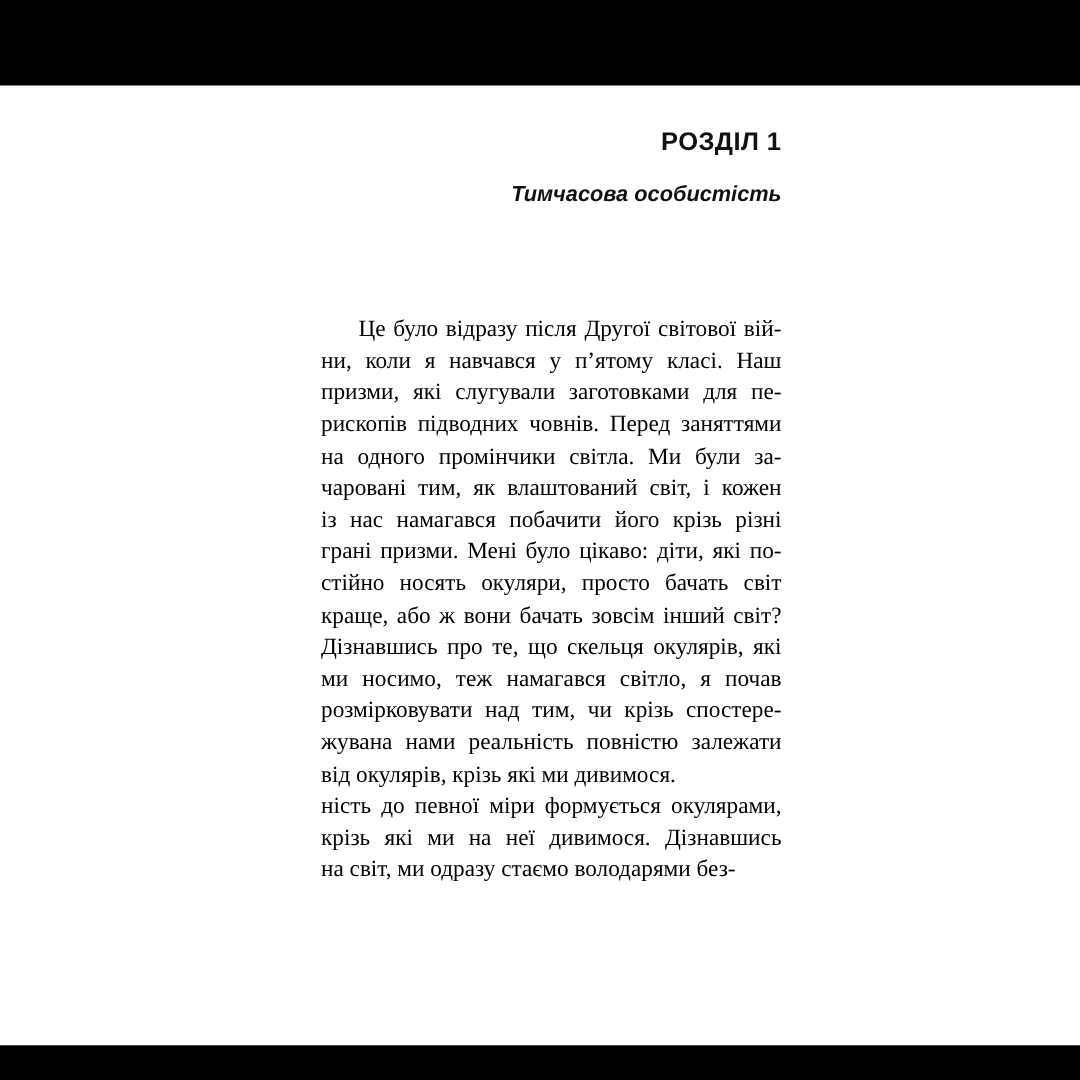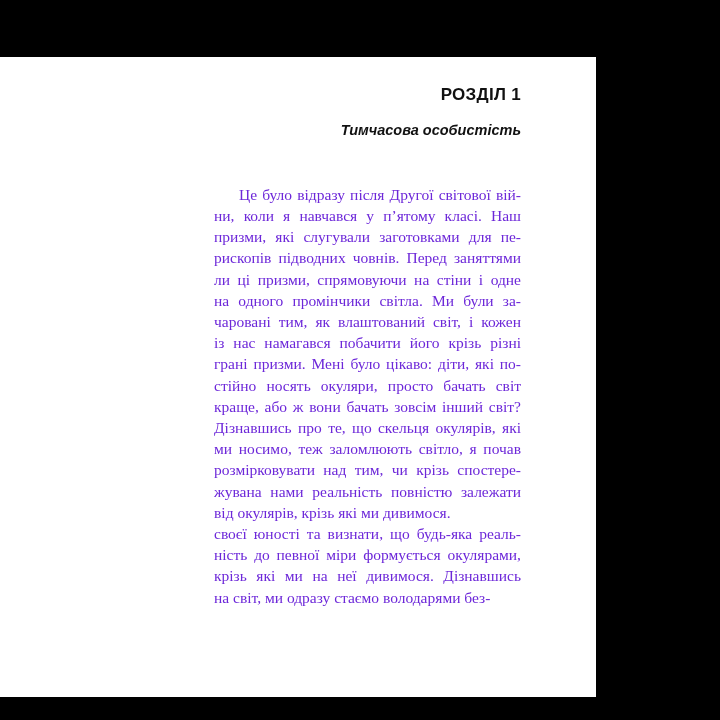--- a/index.html
+++ b/index.html
@@ -21,21 +21,21 @@
     left: 0;
     width: 720px;
     background: #000000;
   }
   .letterbox.top { top: 0; height: 57px; }
   .letterbox.bottom { bottom: 0; height: 23px; }
   .page {
     position: absolute;
     top: 57px;
     left: 0;
-    width: 596px;
+    width: 720px;
     height: 640px;
     background: #ffffff;
   }
   .content-column {
     position: absolute;
     top: 0;
     left: 214px;
     width: 307px;
   }
   .chapter-header {
@@ -51,25 +51,25 @@
     line-height: 1.2;
   }
   .chapter-subtitle {
     margin-top: 17px;
     font-size: 14.5px;
     font-weight: bold;
     font-style: italic;
     line-height: 1.2;
   }
   .body-text {
-    margin-top: 44px;
+    margin-top: 69px;
     font-family: "Liberation Serif", "DejaVu Serif", serif;
     font-size: 15.5px;
     line-height: 21.2px;
-    color: #6d28d9;
+    color: #000000;
   }
   .paragraph { margin: 0; }
   .line {
     text-align: justify;
     text-align-last: justify;
     white-space: normal;
   }
   .line.first { text-indent: 25px; }
   .line.last { text-align-last: left; }
 </style>
@@ -84,35 +84,33 @@
       <div class="chapter-header">
         <div class="chapter-title">РОЗДІЛ 1</div>
         <div class="chapter-subtitle">Тимчасова особистість</div>
       </div>
       <div class="body-text">
           <div class="paragraph">
             <div class="line first">Це було відразу після Другої світової вій-</div>
             <div class="line">ни, коли я навчався у п’ятому класі. Наш</div>
             <div class="line">призми, які слугували заготовками для пе-</div>
             <div class="line">рископів підводних човнів. Перед заняттями</div>
-            <div class="line">ли ці призми, спрямовуючи на стіни і одне</div>
             <div class="line">на одного промінчики світла. Ми були за-</div>
             <div class="line">чаровані тим, як влаштований світ, і кожен</div>
             <div class="line">із нас намагався побачити його крізь різні</div>
             <div class="line">грані призми. Мені було цікаво: діти, які по-</div>
             <div class="line">стійно носять окуляри, просто бачать світ</div>
             <div class="line">краще, або ж вони бачать зовсім інший світ?</div>
             <div class="line">Дізнавшись про те, що скельця окулярів, які</div>
-            <div class="line">ми носимо, теж заломлюють світло, я почав</div>
+            <div class="line">ми носимо, теж намагався світло, я почав</div>
             <div class="line">розмірковувати над тим, чи крізь спостере-</div>
             <div class="line">жувана нами реальність повністю залежати</div>
             <div class="line last">від окулярів, крізь які ми дивимося.</div>
           </div>
           <div class="paragraph">
-            <div class="line">своєї юності та визнати, що будь-яка реаль-</div>
             <div class="line">ність до певної міри формується окулярами,</div>
             <div class="line">крізь які ми на неї дивимося. Дізнавшись</div>
             <div class="line last">на світ, ми одразу стаємо володарями без-</div>
           </div>
         </div>
     </div>
   </div>
 
   <div class="letterbox bottom"></div>
 </div>

